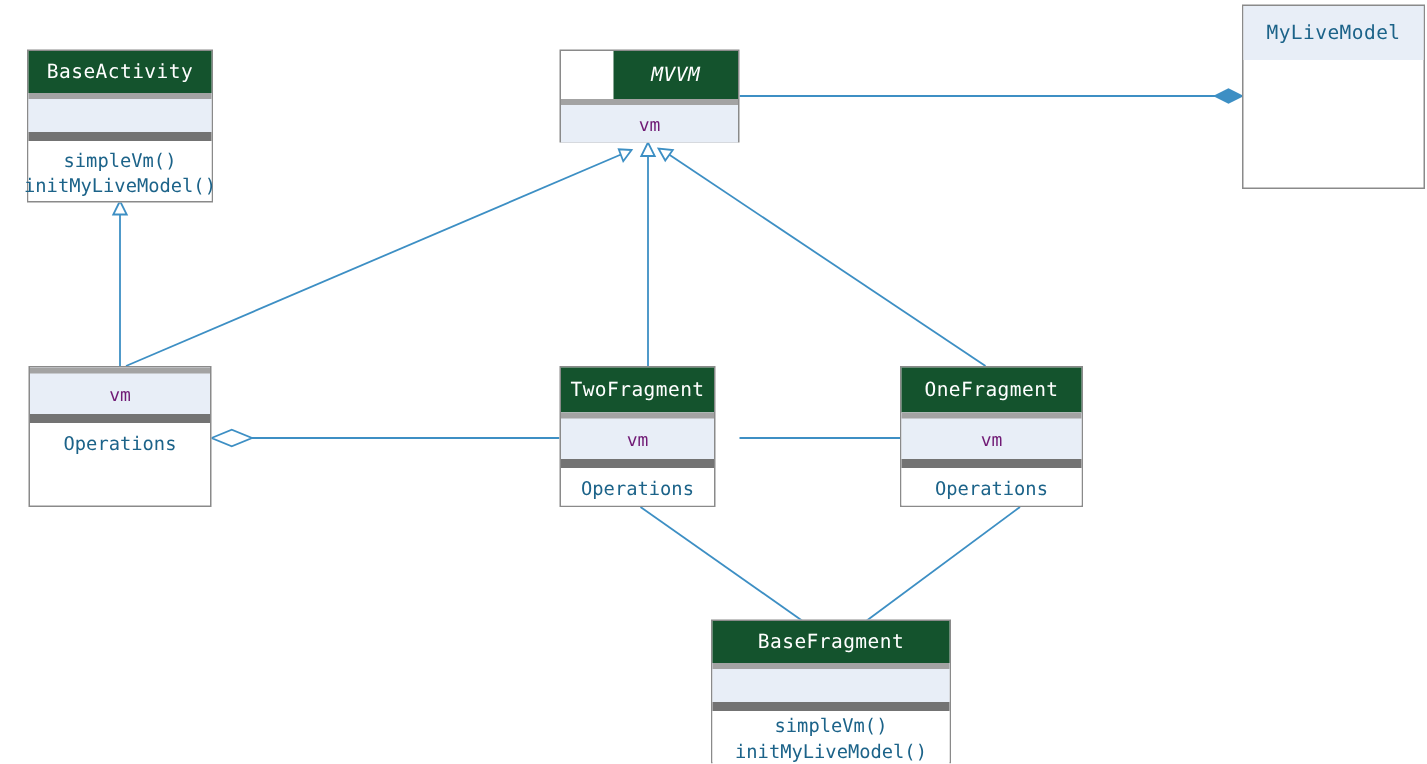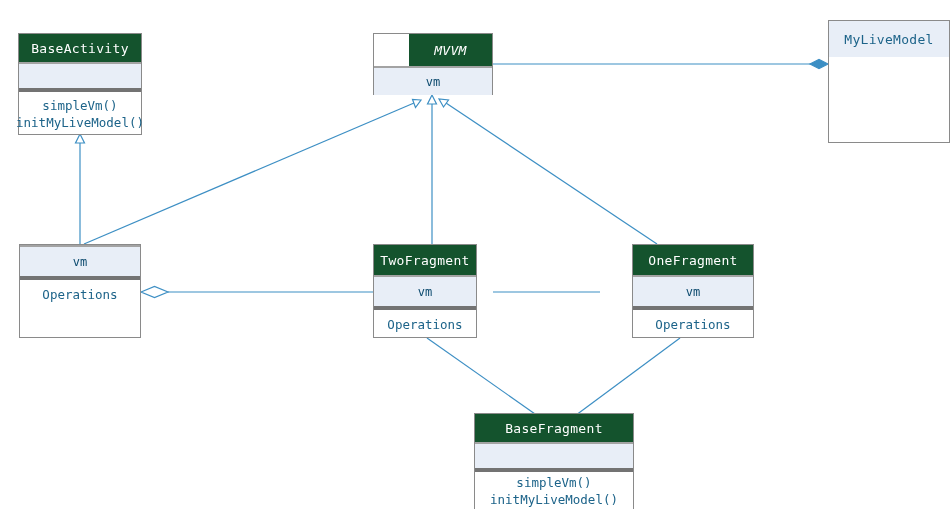--- a/index.html
+++ b/index.html
@@ -48,32 +48,32 @@
     background: #e8eef7;
     color: #1c6389;
   }
   .uml-header.italic {
     font-style: italic;
     margin-left: 35px;
   }
   .uml-attrs {
     box-sizing: border-box;
     background: #e8eef7;
-    border-top: 2px solid #a3a3a3;
-    color: #0c4a6e;
+    border-top: 4px solid #a3a3a3;
+    color: #701a75;
     text-align: center;
     font-size: 12px;
     display: flex;
     align-items: center;
     justify-content: center;
   }
   .uml-ops {
     box-sizing: border-box;
     background: #ffffff;
-    border-top: 4px solid #737373;
+    border-top: 6px solid #737373;
     color: #1c6389;
     text-align: center;
     font-size: 12.5px;
     line-height: 17px;
     display: flex;
     align-items: center;
     justify-content: center;
     white-space: pre-line;
     padding-top: 1px;
   }
@@ -141,36 +141,36 @@
     <div class="uml-attrs" style="height:26px;"></div>
     <div class="uml-ops" style="height:46px;">simpleVm()
 initMyLiveModel()</div>
   </div>
 
   <div class="uml-box" style="left:373px; top:33px; width:120px; height:62px;">
     <div class="uml-header italic" style="height:32px;">MVVM</div>
     <div class="uml-attrs" style="height:29px;">vm</div>
   </div>
 
-  <div class="uml-box" style="left:828px; top:20px; width:122px; height:123px;">
+  <div class="uml-box" style="left:828px; top:3px; width:122px; height:123px;">
     <div class="uml-header light" style="height:36px;">MyLiveModel</div>
   </div>
 
   <div class="uml-box" style="left:19px; top:244px; width:122px; height:94px;">
     <div class="uml-attrs" style="height:31px;">vm</div>
     <div class="uml-ops" style="height:31px;">Operations</div>
   </div>
 
   <div class="uml-box" style="left:373px; top:244px; width:104px; height:94px;">
     <div class="uml-header" style="height:30px;">TwoFragment</div>
     <div class="uml-attrs" style="height:31px;">vm</div>
     <div class="uml-ops" style="height:31px;">Operations</div>
   </div>
 
-  <div class="uml-box" style="left:632px; top:244px; width:122px; height:94px;">
+  <div class="uml-box" style="left:600px; top:244px; width:122px; height:94px;">
     <div class="uml-header" style="height:30px;">OneFragment</div>
     <div class="uml-attrs" style="height:31px;">vm</div>
     <div class="uml-ops" style="height:31px;">Operations</div>
   </div>
 
   <div class="uml-box" style="left:474px; top:413px; width:160px; height:100px;">
     <div class="uml-header" style="height:28px;">BaseFragment</div>
     <div class="uml-attrs" style="height:26px;"></div>
     <div class="uml-ops" style="height:40px;">simpleVm()
 initMyLiveModel()</div>

